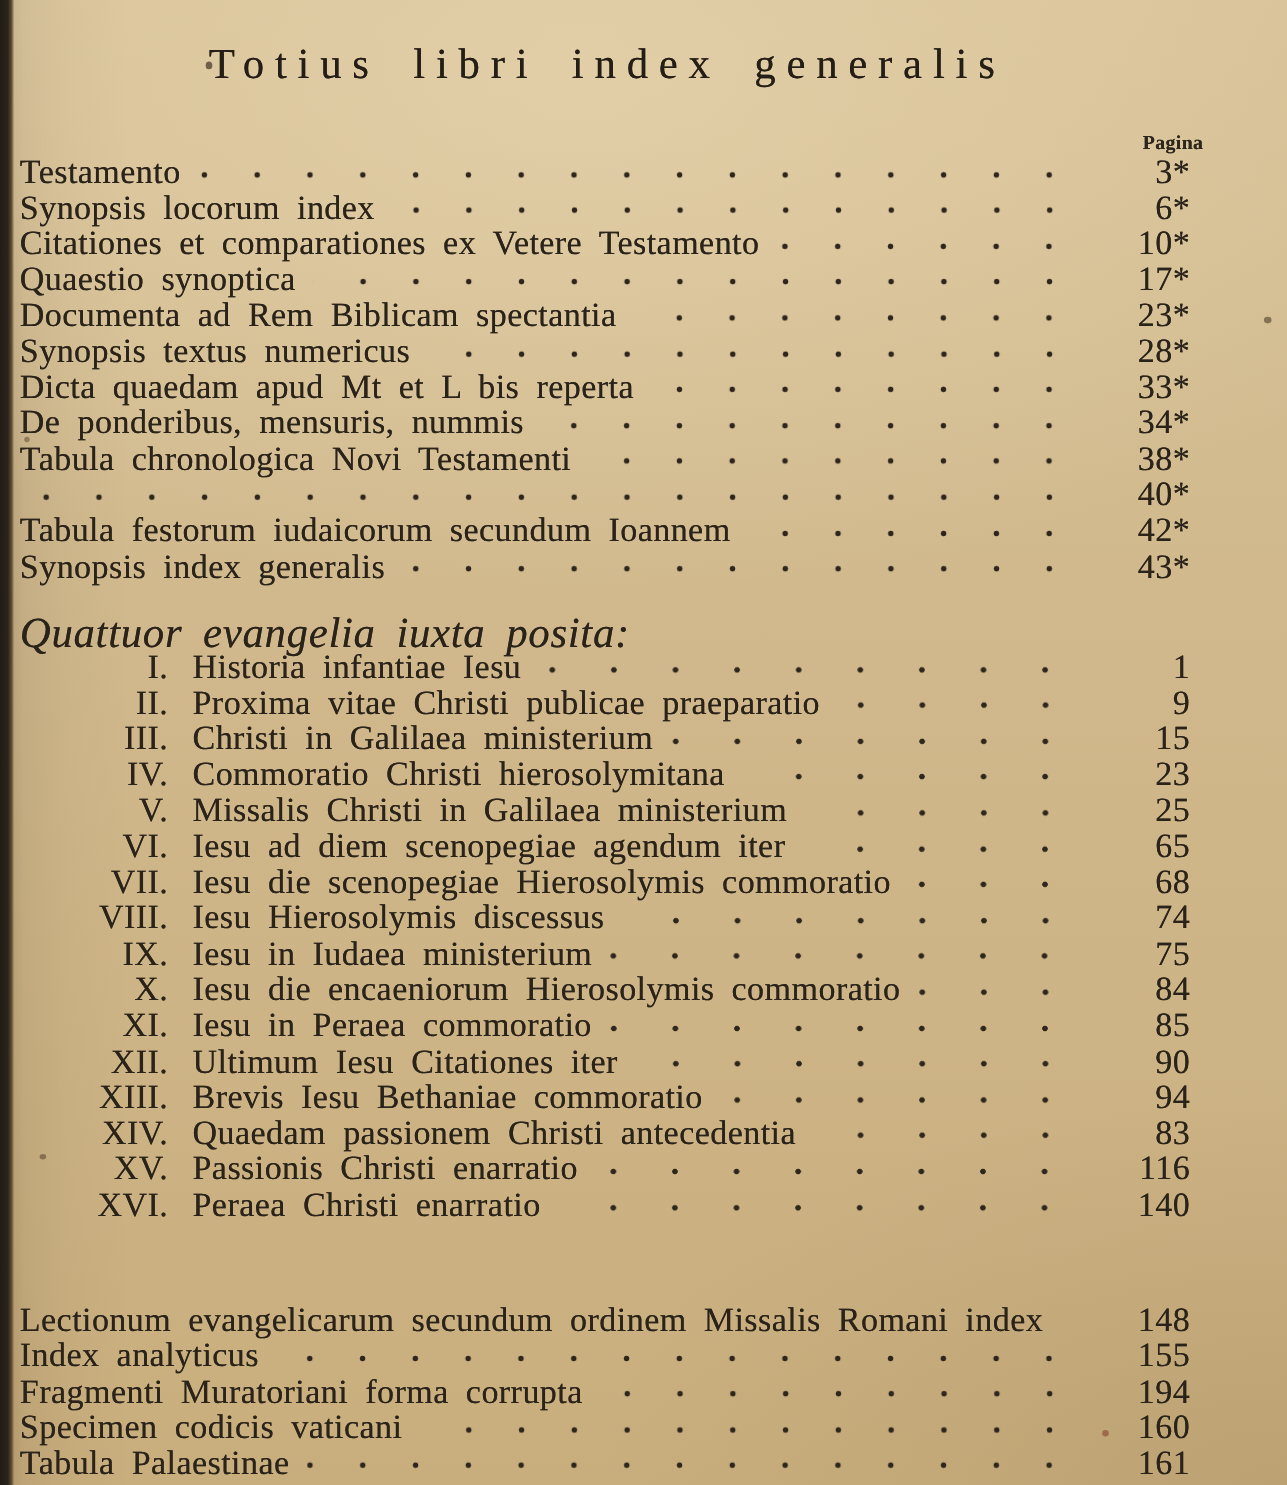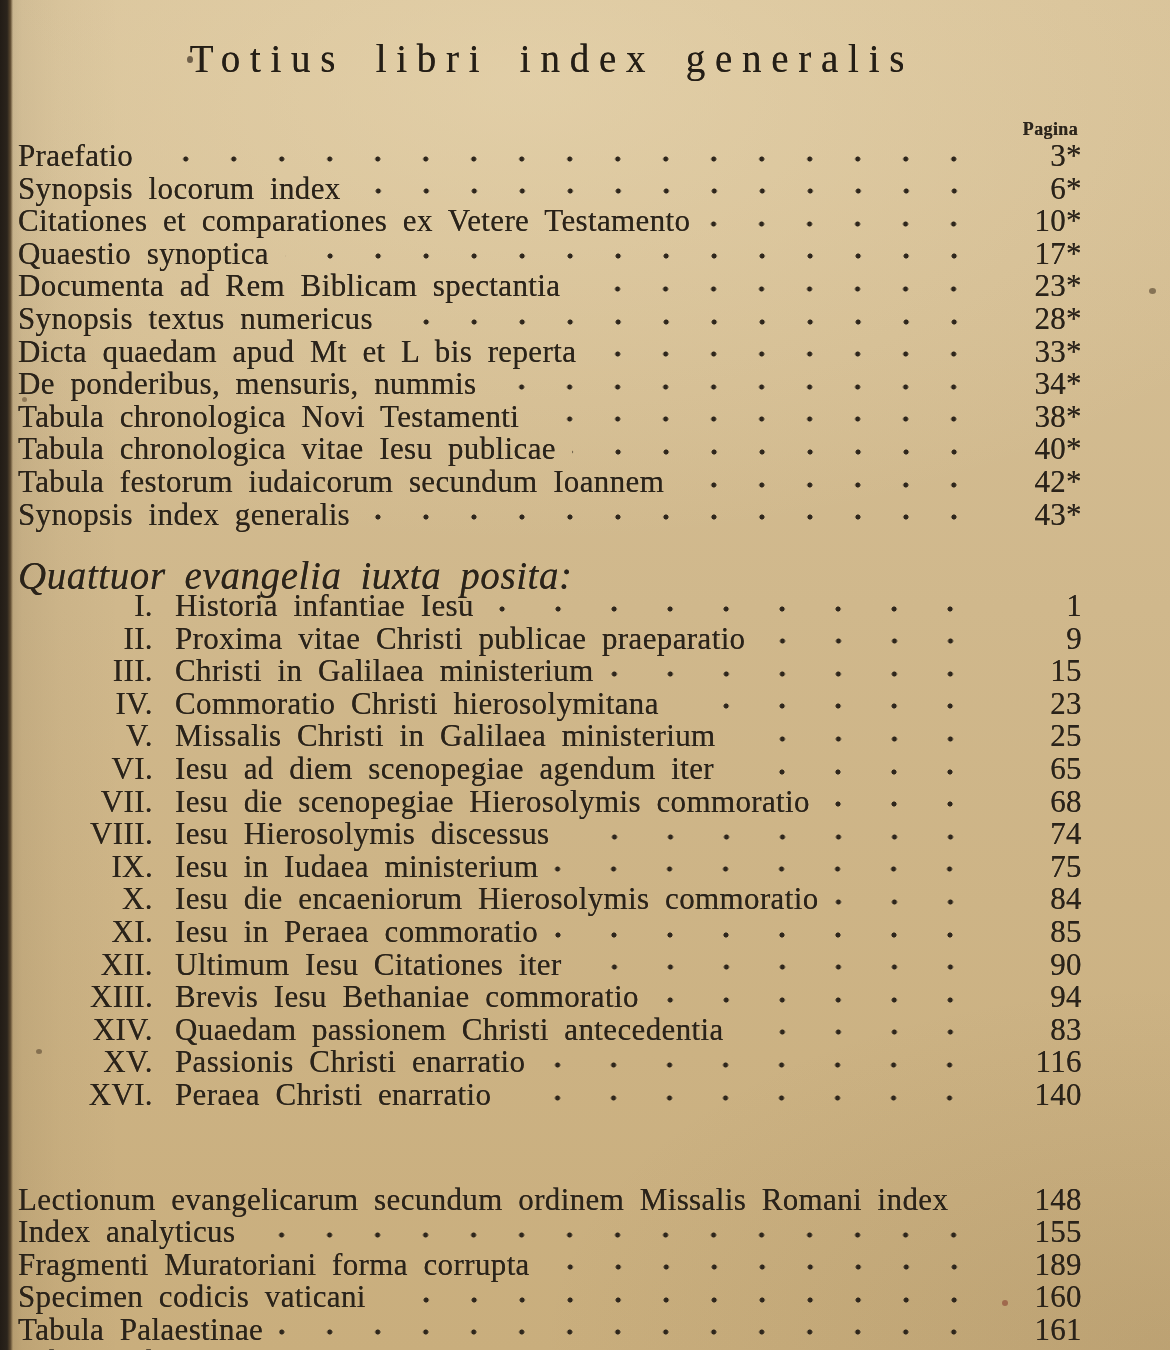--- a/index.html
+++ b/index.html
@@ -22,21 +22,21 @@
   .title{
     position:absolute;top:26px;left:18px;width:1068px;
     text-align:center;
     font-size:39px;letter-spacing:0.25em;word-spacing:0.28em;
     color:#241e16;
     text-shadow:0 0 0.6px rgba(36,30,22,0.85);
     white-space:nowrap;
     margin-top:10px;
   }
   .pagina{
-    position:absolute;top:119px;left:18px;width:1060px;
+    position:absolute;top:119px;left:34px;width:1060px;
     text-align:right;font-size:18px;font-weight:700;
     letter-spacing:0.02em;color:#2d261c;
     text-shadow:0 0 0.4px rgba(45,38,28,0.8);
   }
   .section{position:absolute;left:18px;width:1064px;}
   .front{top:140px;}
   .chapters-heading{
     position:absolute;top:553px;left:18px;width:1064px;
     font-size:39px;font-style:italic;letter-spacing:0.015em;word-spacing:0.22em;
     color:#2a231a;text-shadow:0 0 0.5px rgba(42,35,26,0.8);
@@ -74,21 +74,21 @@
 <body>
 
 <div class="page">
   <div class="binding-bar"></div>
 
   <div class="title">Totius libri index generalis</div>
   <div class="pagina">Pagina</div>
 
   <div class="section front">
       <div class="row">
-    <span class="etitle">Praefatio</span>
+    <span class="etitle">Testamento</span>
     <span class="leader"></span>
     <span class="pg">3*</span>
   </div>
       <div class="row">
     <span class="etitle">Synopsis locorum index</span>
     <span class="leader"></span>
     <span class="pg">6*</span>
   </div>
       <div class="row">
     <span class="etitle">Citationes et comparationes ex Vetere Testamento</span>
@@ -119,21 +119,20 @@
     <span class="etitle">De ponderibus, mensuris, nummis</span>
     <span class="leader"></span>
     <span class="pg">34*</span>
   </div>
       <div class="row">
     <span class="etitle">Tabula chronologica Novi Testamenti</span>
     <span class="leader"></span>
     <span class="pg">38*</span>
   </div>
       <div class="row">
-    <span class="etitle">Tabula chronologica vitae Iesu publicae</span>
     <span class="leader"></span>
     <span class="pg">40*</span>
   </div>
       <div class="row">
     <span class="etitle">Tabula festorum iudaicorum secundum Ioannem</span>
     <span class="leader"></span>
     <span class="pg">42*</span>
   </div>
       <div class="row">
     <span class="etitle">Synopsis index generalis</span>
@@ -250,21 +249,21 @@
     <span class="pg">148</span>
   </div>
       <div class="row">
     <span class="etitle">Index analyticus</span>
     <span class="leader"></span>
     <span class="pg">155</span>
   </div>
       <div class="row">
     <span class="etitle">Fragmenti Muratoriani forma corrupta</span>
     <span class="leader"></span>
-    <span class="pg">189</span>
+    <span class="pg">194</span>
   </div>
       <div class="row">
     <span class="etitle">Specimen codicis vaticani</span>
     <span class="leader"></span>
     <span class="pg">160</span>
   </div>
       <div class="row">
     <span class="etitle">Tabula Palaestinae</span>
     <span class="leader"></span>
     <span class="pg">161</span>

